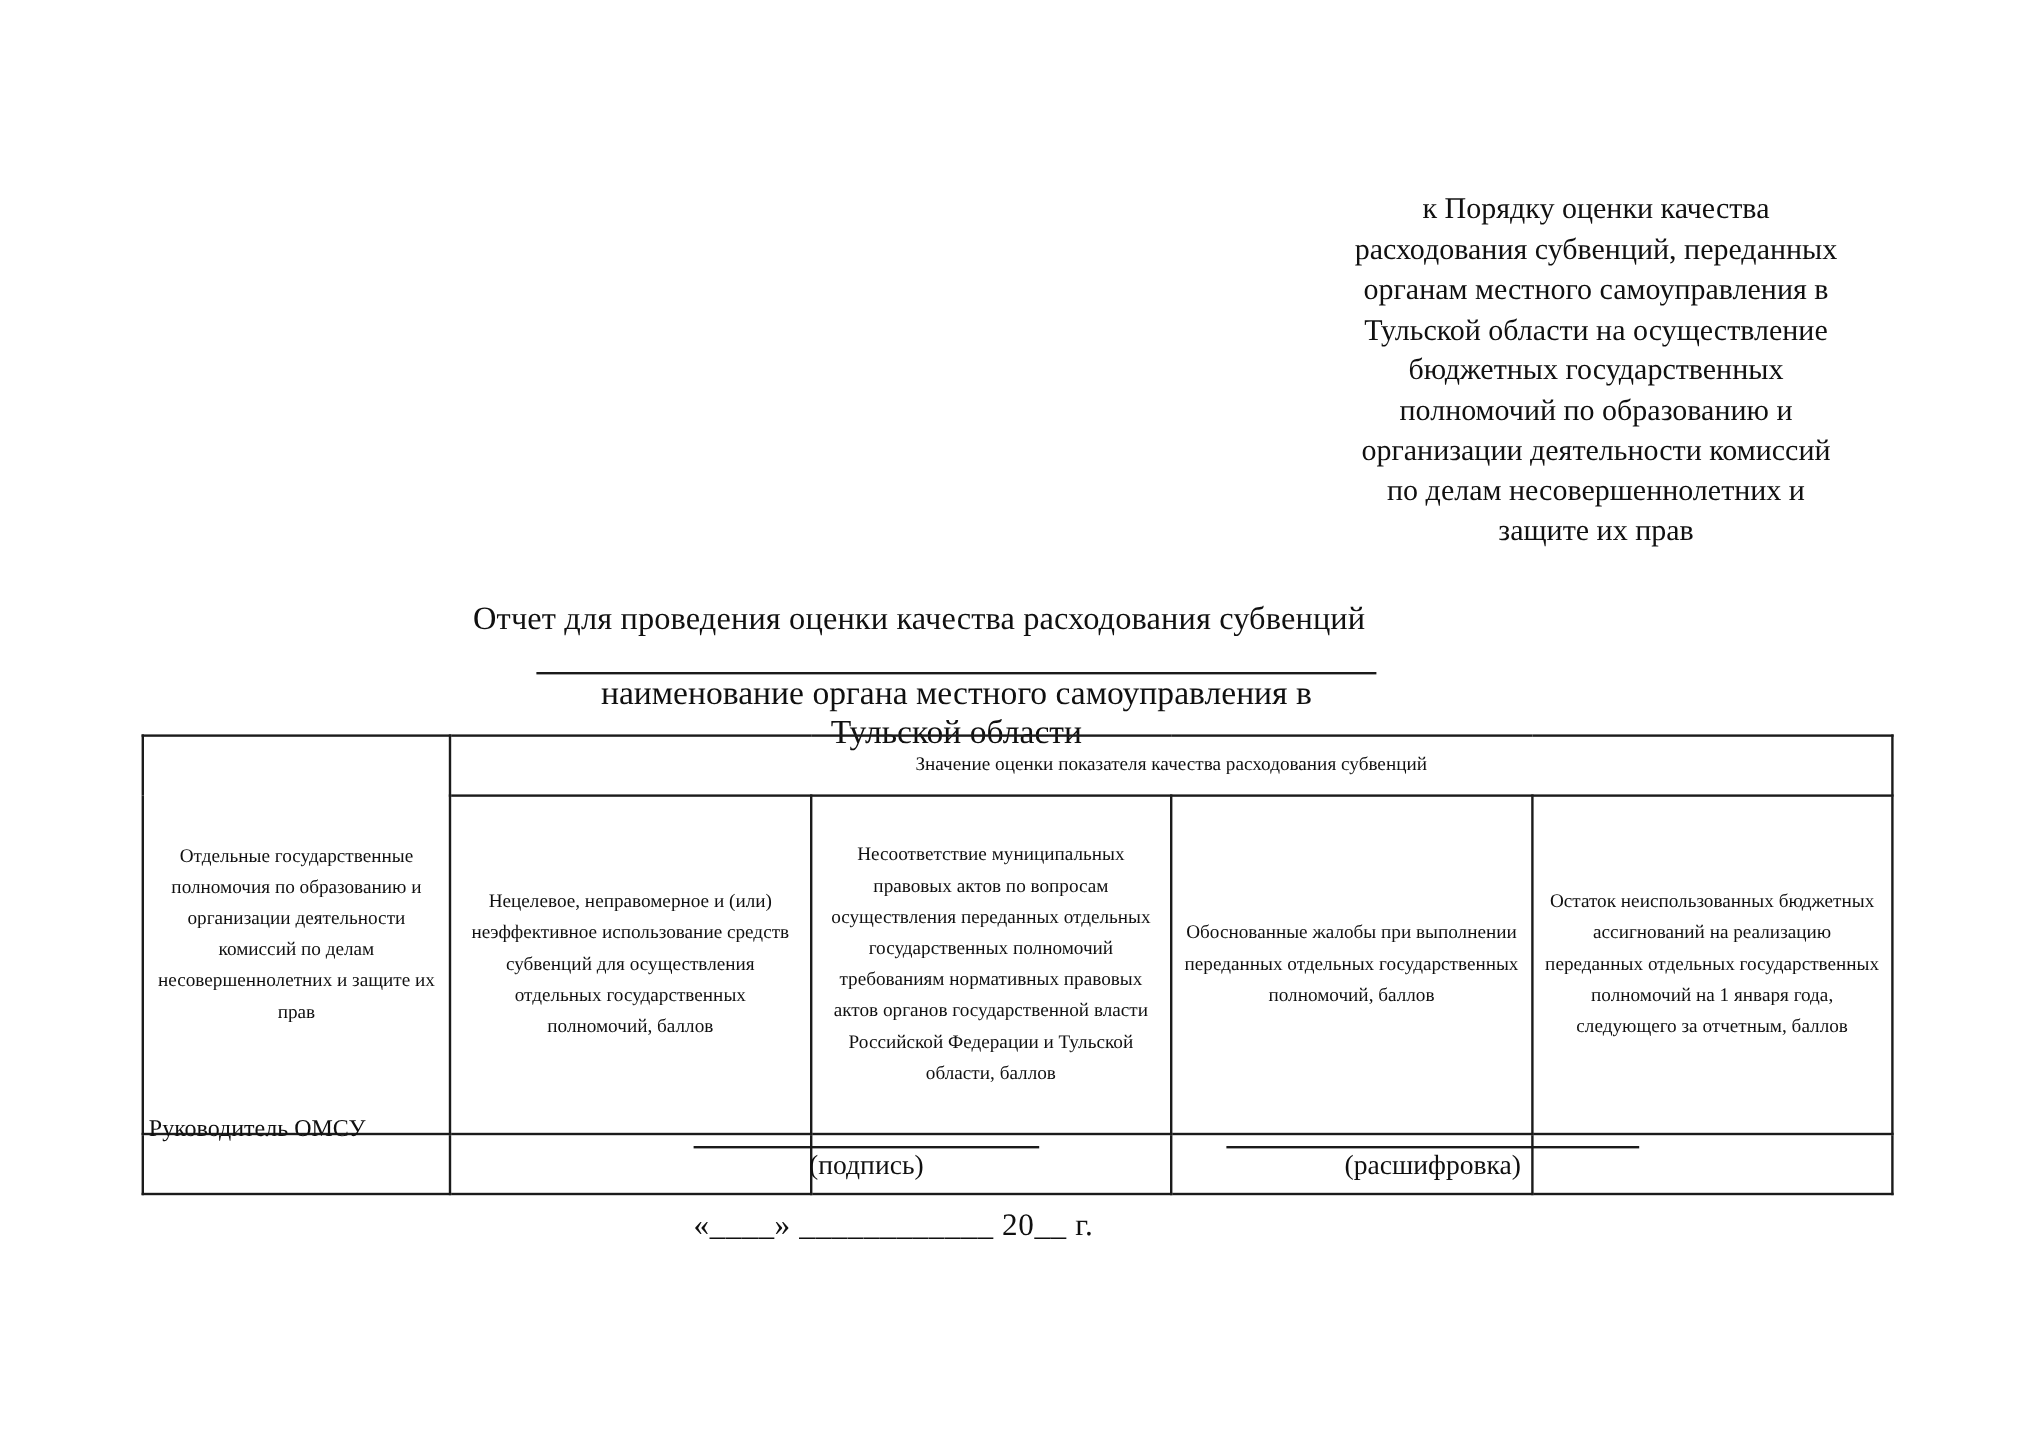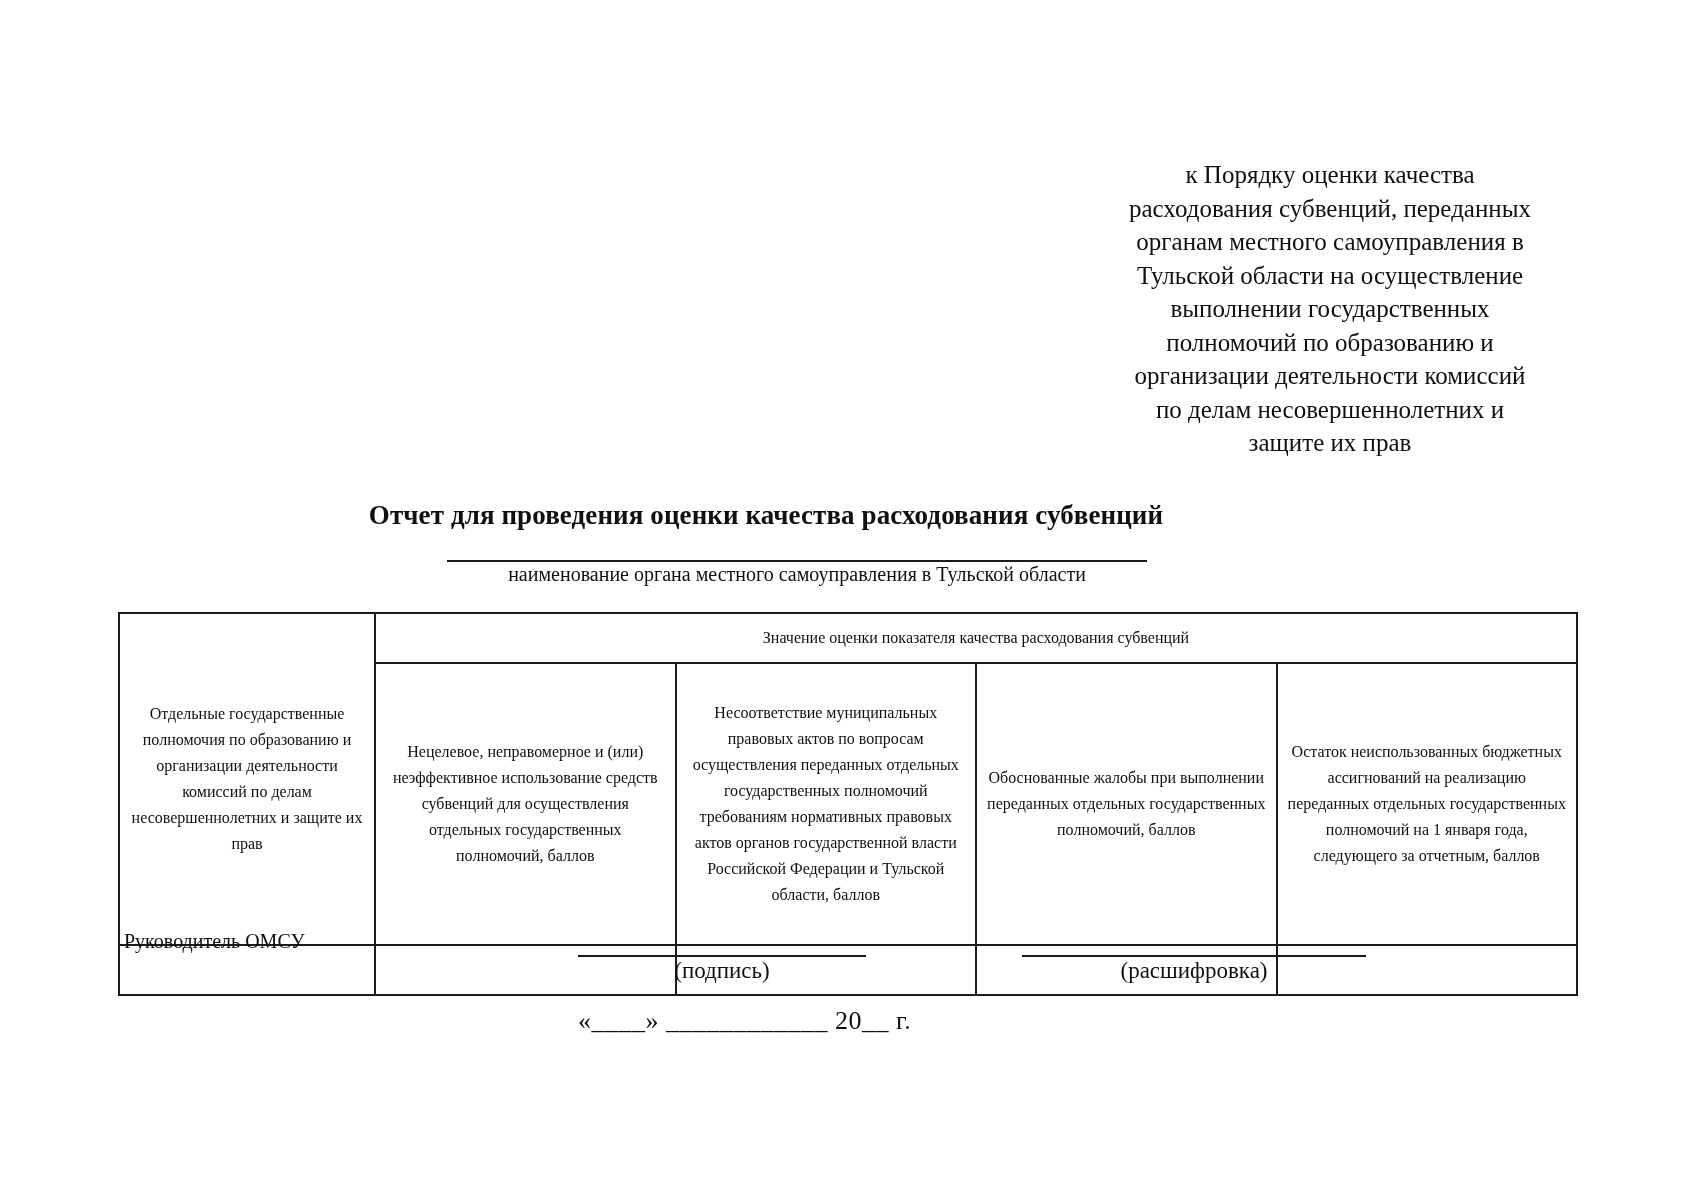--- a/index.html
+++ b/index.html
@@ -39,39 +39,39 @@
   }
 
   
   .doc-title {
     position: absolute;
     left: 0;
     top: 500px;
     width: 1532px;
     text-align: center;
     font-size: 27px;
-    font-weight: bold;
+    font-weight: normal;
     letter-spacing: 0.1px;
   }
 
   
   .org-rule {
     position: absolute;
     left: 447px;
     top: 560px;
     width: 700px;
     border-bottom: 2px solid #1a1a1a;
   }
   .org-caption {
     position: absolute;
     left: 447px;
     top: 563px;
     width: 700px;
     text-align: center;
-    font-size: 20px;
+    font-size: 28px;
   }
 
   
   .tbl-wrap {
     position: absolute;
     left: 118px;
     top: 612px;
     width: 1460px;
   }
   table.main {
@@ -163,21 +163,21 @@
 </head>
 <body>
 
 <div class="page">
 
   <div class="appendix">
     <div>к Порядку оценки качества</div>
     <div>расходования субвенций, переданных</div>
     <div>органам местного самоуправления в</div>
     <div>Тульской области на осуществление</div>
-    <div>выполнении государственных</div>
+    <div>бюджетных государственных</div>
     <div>полномочий по образованию и</div>
     <div>организации деятельности комиссий</div>
     <div>по делам несовершеннолетних и</div>
     <div>защите их прав</div>
   </div>
 
   <div class="doc-title">Отчет для проведения оценки качества расходования субвенций</div>
 
   <div class="org-rule"></div>
   <div class="org-caption">наименование органа местного самоуправления в Тульской области</div>

